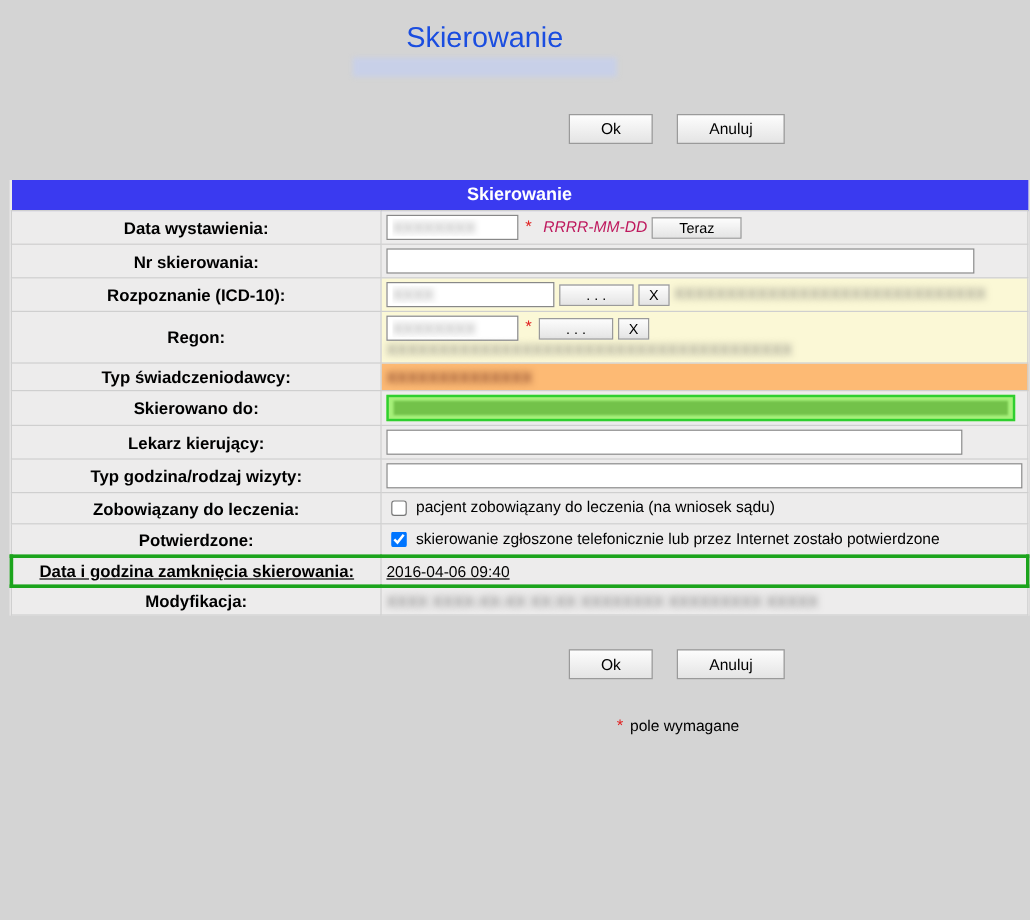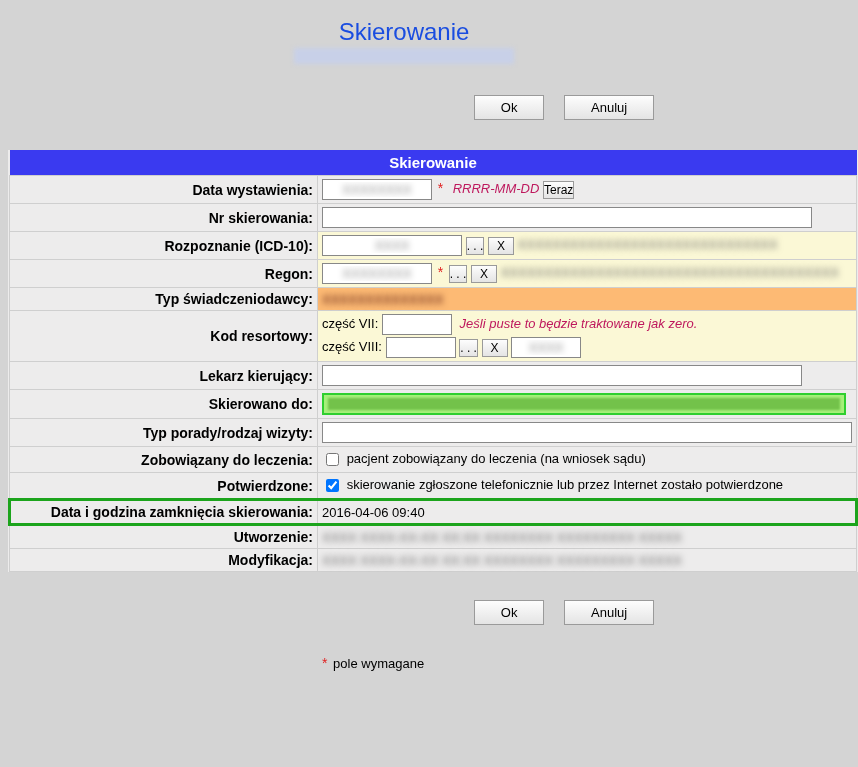--- a/index.html
+++ b/index.html
@@ -50,21 +50,21 @@
     padding: 4px 26px;
     margin: 0 8px;
     font-size: 13px;
     cursor: pointer;
     min-width: 60px;
   }
   .btn-small {
     display: inline-block;
     background: linear-gradient(#fdfdfd,#e4e4e4);
     border: 1px solid #9a9a9a;
-    padding: 1px 0;
+    padding: 1px 22px;
     font-size: 12px;
     cursor: pointer;
     vertical-align: middle;
   }
   .btn-x {
     display: inline-block;
     background: linear-gradient(#fdfdfd,#e4e4e4);
     border: 1px solid #9a9a9a;
     padding: 1px 8px;
     font-size: 12px;
@@ -86,74 +86,74 @@
     font-size: 15px;
   }
   .section-header td { padding: 4px 0; }
   .row td {
     border: 1px solid #cfcfcf;
     padding: 3px 4px;
     vertical-align: middle;
   }
   td.label {
     width: 318px;
-    text-align: right;
+    text-align: center;
     font-weight: bold;
     background: #edecec;
     font-size: 14px;
   }
   td.value {
     background: #edecec;
   }
   td.value-yellow {
     background: #fbf8d6;
   }
   td.value-red {
     background: #fdba74;
   }
   input[type=text].inp {
     border: 1px solid #888;
     padding: 2px 4px;
     font-size: 13px;
     vertical-align: middle;
     background: #fff;
-    text-align: center;
   }
   .inp-short { width: 100px; }
   .inp-mid { width: 130px; }
   .inp-long { width: 480px; }
   .inp-full { width: 520px; }
   .inp-red { background: #f63d2f; border:1px solid #a02020; width:60px; }
   .inp-yellow { background: #fbf8d6; border:1px solid #ccc983; width:60px; }
   .inp-redacted { color: transparent; text-shadow: 0 0 6px #888; }
   .hint { color: #be185d; font-style: italic; margin-left:4px; }
   .asterisk { color: #e02020; font-size: 14px; margin: 0 2px; }
   .green-box {
     border: 3px solid #1ca41c;
+    text-decoration: underline;
   }
   .green-box td.label {
     background: #edecec;
   }
   .greenfield {
     display:inline-block;
     width: 520px;
     height: 18px;
     border: 2px solid #2fcf2f;
     background: #a6f07a;
     vertical-align: middle;
     position: relative;
   }
   .greenfield::after {
     content:"";
     position:absolute; left:4px; top:3px; right:4px; bottom:3px;
     background: #73c24a;
     filter: blur(1px);
   }
   .footer-note {
-    text-align: left;
+    text-align: center;
     padding: 10px 0 20px 0;
     padding-left: 320px;
     font-size: 13px;
   }
   .blurred-span {
     display:inline-block;
     color: transparent;
     text-shadow: 0 0 6px #666;
   }
   .cb { vertical-align: middle; margin-right:4px; }
@@ -216,55 +216,38 @@
     </td>
   </tr>
 
   <tr class="row">
     <td class="label">Typ świadczeniodawcy:</td>
     <td class="value-red">
       <span class="blurred-span" style="text-shadow:0 0 6px #400;">XXXXXXXXXXXXXX</span>
     </td>
   </tr>
 
-  <tr class="row">
-    <td class="label">Kod resortowy:</td>
-    <td class="value-yellow">
-      <div>
-        <span>część VII:</span>
-        <input type="text" class="inp inp-red" style="">
-        <span class="hint">Jeśli puste to będzie traktowane jak zero.</span>
-      </div>
-      <div style="margin-top:2px;">
-        <span>część VIII:</span>
-        <input type="text" class="inp inp-red" style="">
-        <button class="btn-small">. . .</button>
-        <button class="btn-x">X</button>
-        <input type="text" class="inp inp-yellow inp-redacted" value="XXXX" style="">
-      </div>
-    </td>
-  </tr>
-
+
+
+  <tr class="row">
+    <td class="label">Skierowano do:</td>
+    <td class="value">
+      <span class="greenfield"></span>
+    </td>
+  </tr>
 
   <tr class="row">
     <td class="label">Lekarz kierujący:</td>
     <td class="value">
       <input type="text" class="inp" style="width: 470px;">
     </td>
   </tr>
 
   <tr class="row">
-    <td class="label">Skierowano do:</td>
-    <td class="value">
-      <span class="greenfield"></span>
-    </td>
-  </tr>
-
-  <tr class="row">
-    <td class="label">Typ porady/rodzaj wizyty:</td>
+    <td class="label">Typ godzina/rodzaj wizyty:</td>
     <td class="value">
       <input type="text" class="inp inp-full" style="">
     </td>
   </tr>
 
   <tr class="row">
     <td class="label">Zobowiązany do leczenia:</td>
     <td class="value">
       <input type="checkbox" class="cb" style="">
       <span>pacjent zobowiązany do leczenia (na wniosek sądu)</span>
@@ -277,24 +260,20 @@
       <input type="checkbox" class="cb" checked="" style="">
       <span>skierowanie zgłoszone telefonicznie lub przez Internet zostało potwierdzone</span>
     </td>
   </tr>
 
   <tr class="row green-box">
     <td class="label">Data i godzina zamknięcia skierowania:</td>
     <td class="value">2016-04-06 09:40</td>
   </tr>
 
-  <tr class="row">
-    <td class="label">Utworzenie:</td>
-    <td class="value"><span class="blurred-span">XXXX XXXX-XX-XX XX:XX XXXXXXXX XXXXXXXXX XXXXX</span></td>
-  </tr>
 
   <tr class="row">
     <td class="label">Modyfikacja:</td>
     <td class="value"><span class="blurred-span">XXXX XXXX-XX-XX XX:XX XXXXXXXX XXXXXXXXX XXXXX</span></td>
   </tr>
 </tbody>
     </table>
 
 <div class="btn-row2">
   <button class="btn">Ok</button>

